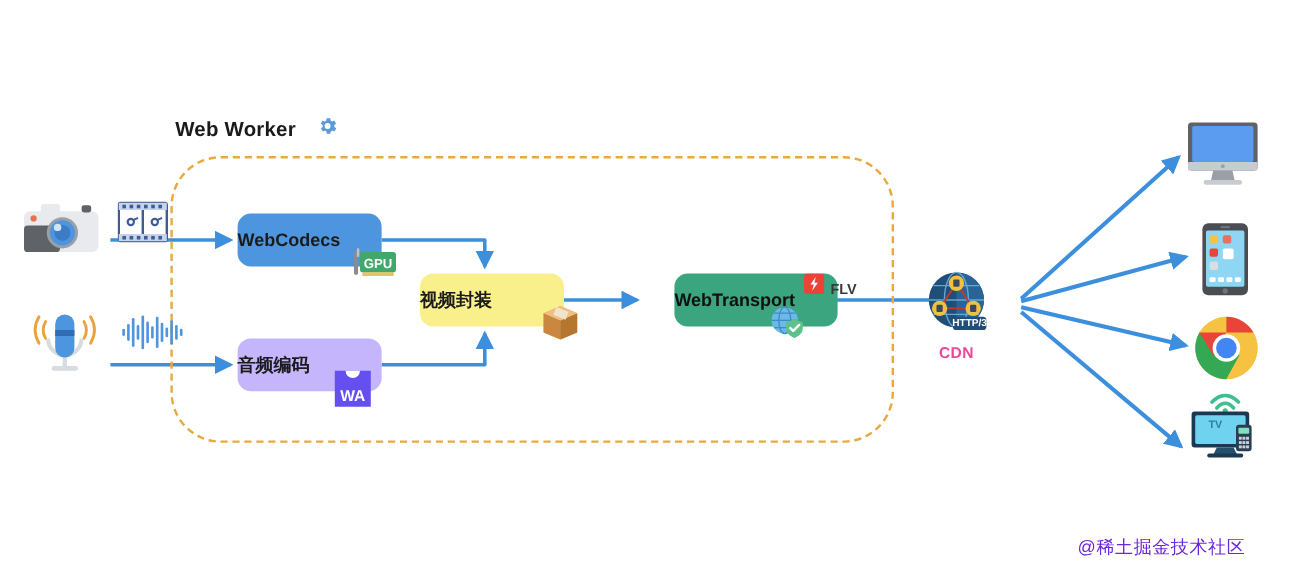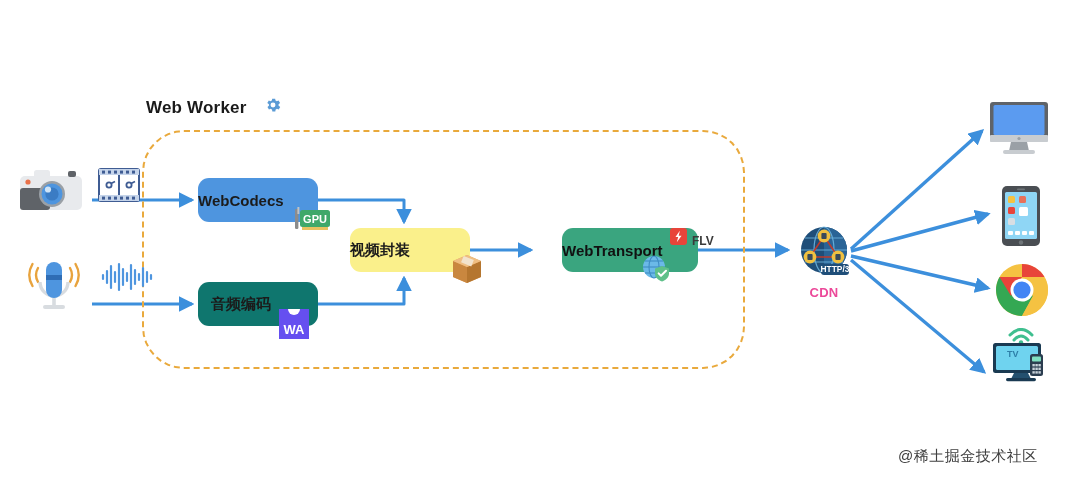--- a/index.html
+++ b/index.html
@@ -41,22 +41,21 @@
     font-size: 15px; font-weight: bold;
     color: #1b1b1b;
     box-sizing: border-box;
   }
   #node-webcodecs {
     left: 198px; top: 178px; width: 120px; height: 44px;
     background: #4E95DF;
   }
   #node-audio {
     left: 198px; top: 282px; width: 120px; height: 44px;
-    background: #0f766e;
-    padding-left: 13px;
+    background: #c4b5fd;
   }
   #node-mux {
     left: 350px; top: 228px; width: 120px; height: 44px;
     background: #FAF08B;
   }
   #node-webtransport {
     left: 537px; top: 228px; width: 136px; height: 44px;
     background: #3AA57F;
     color: #111;
     margin-left: 25px;
@@ -70,21 +69,21 @@
   #badge-globe{ left: 640px; top: 252px; }
 
   
   #flv-label {
     left: 670px; top: 228px;
     display: flex; align-items: flex-end; gap: 5px;
     font-size: 12px; font-weight: bold; color: #3a3a3a;
   }
 
   
-  #cdn-group { left: 792px; top: 224px; width: 64px; text-align: center; }
+  #cdn-group { left: 765px; top: 224px; width: 64px; text-align: center; }
   #cdn-label {
     font-size: 13px; font-weight: bold; color: #ec4899;
     margin-top: 1px; letter-spacing: .3px;
   }
 
   
   #icon-camera { left: 18px; top: 164px; }
   #icon-film   { left: 98px; top: 168px; }
   #icon-mic    { left: 24px; top: 258px; }
   #icon-wave   { left: 100px; top: 262px; }
@@ -94,21 +93,21 @@
   #icon-phone   { left: 1000px; top: 185px; }
   #icon-chrome  { left: 994px; top: 262px; }
   #icon-tv      { left: 990px; top: 328px; }
 
   
   #wires { left: 0; top: 0; width: 1080px; height: 488px; }
 
   
   #watermark {
     left: 898px; top: 447px;
-    font-size: 15px; color: #404040;
+    font-size: 15px; color: #6d28d9;
     letter-spacing: .5px;
     white-space: nowrap;
   }
 </style>
 </head>
 <body>
 
 <div id="canvas">
 
   <svg id="wires" class="abs">

